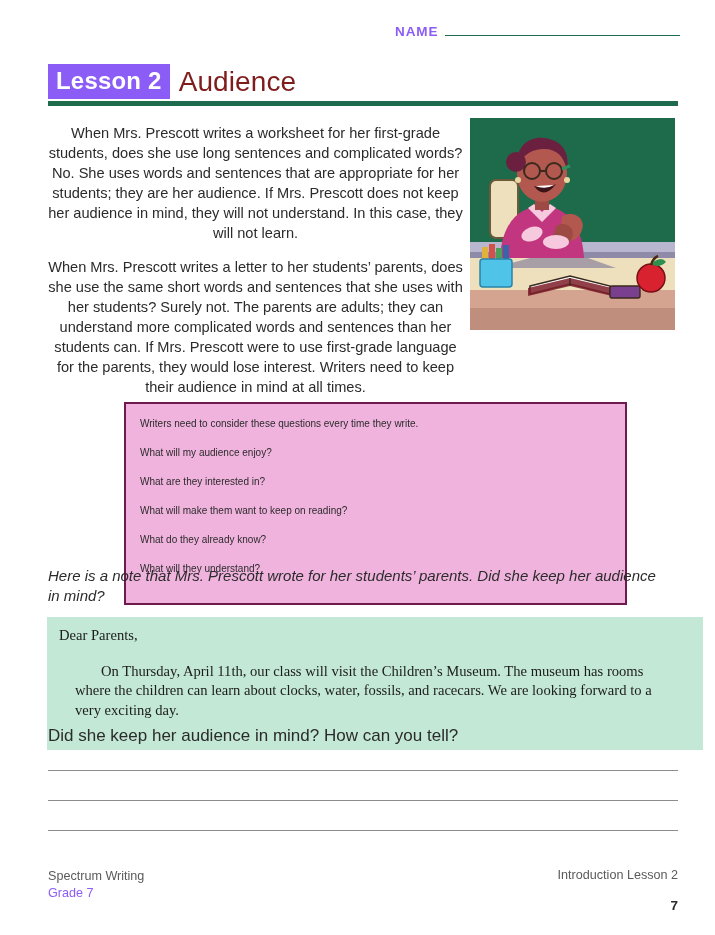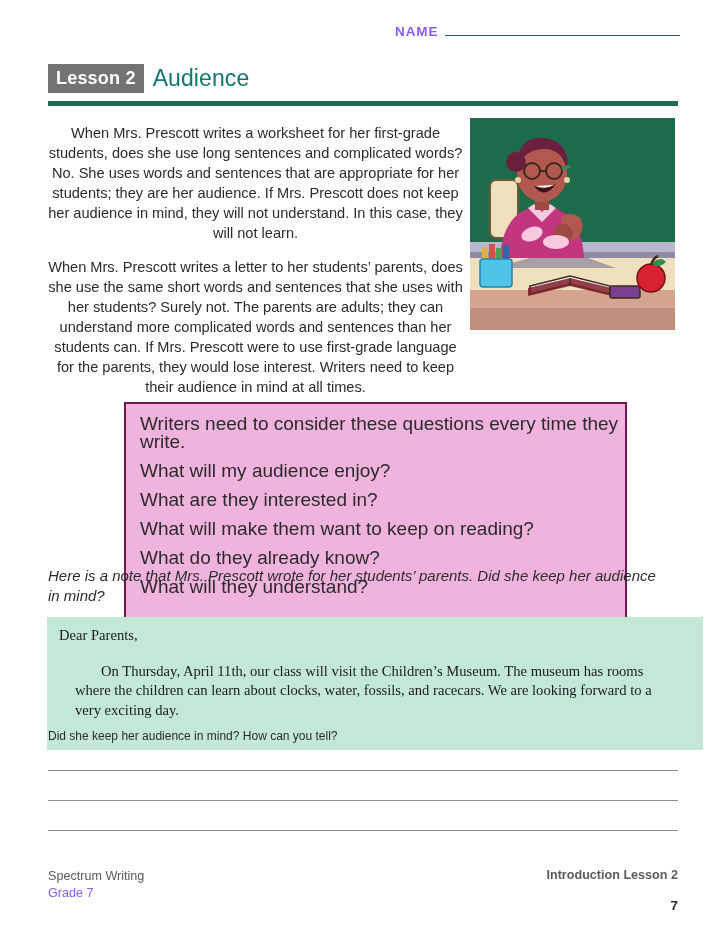--- a/index.html
+++ b/index.html
@@ -42,31 +42,31 @@
 
   
   .lesson-head {
     position: absolute;
     left: 48px;
     top: 64px;
     display: flex;
     align-items: center;
   }
   .lesson-badge {
-    background: #737373;
+    background: #8b5cf6;
     color: #ffffff;
-    font-size: 18px;
+    font-size: 24px;
     font-weight: bold;
     line-height: 1;
     padding: 5px 8px 6px 8px;
     letter-spacing: 0.2px;
   }
   .lesson-topic {
-    color: #0f766e;
-    font-size: 23px;
+    color: #7f1d1d;
+    font-size: 28px;
     line-height: 1;
     margin-left: 9px;
     letter-spacing: 0.1px;
   }
   .head-rule {
     position: absolute;
     left: 48px;
     top: 101px;
     width: 630px;
     height: 5px;
@@ -105,21 +105,21 @@
     position: absolute;
     left: 124px;
     top: 402px;
     width: 503px;
     box-sizing: border-box;
     background: #f0b3de;
     border: 2.5px solid #6e1a4e;
     padding: 11px 0 13px 14px;
   }
   .qbox-line {
-    font-size: 19px;
+    font-size: 10px;
     line-height: 18px;
     color: #2b2b2b;
     margin-bottom: 11px;
   }
   .qbox-line:last-child { margin-bottom: 12px; }
 
   
   .note-intro {
     position: absolute;
     left: 48px;
@@ -147,21 +147,21 @@
   }
   .letter-salutation { margin: 0 0 1px 0; }
   .letter-body { margin: 16px; text-indent: 26px; }
 
   
   .closing-q {
     position: absolute;
     left: 48px;
     top: 726px;
     width: 615px;
-    font-size: 12px;
+    font-size: 17px;
     line-height: 20.1px;
     color: #2b2b2b;
   }
   .answer-lines {
     position: absolute;
     left: 48px;
     top: 770px;
     width: 630px;
   }
   .answer-line {
@@ -180,21 +180,20 @@
   }
   .footer-series { color: #5a5a5a; }
   .footer-grade  { color: #8b5cf6; }
   .footer-right {
     position: absolute;
     right: 37px;
     top: 868px;
     font-size: 12.6px;
     color: #5a5a5a;
     text-align: right;
-    font-weight: bold;
   }
   .page-num {
     position: absolute;
     right: 37px;
     top: 898px;
     font-size: 13.5px;
     font-weight: bold;
     color: #2b2b2b;
     text-align: right;
   }

